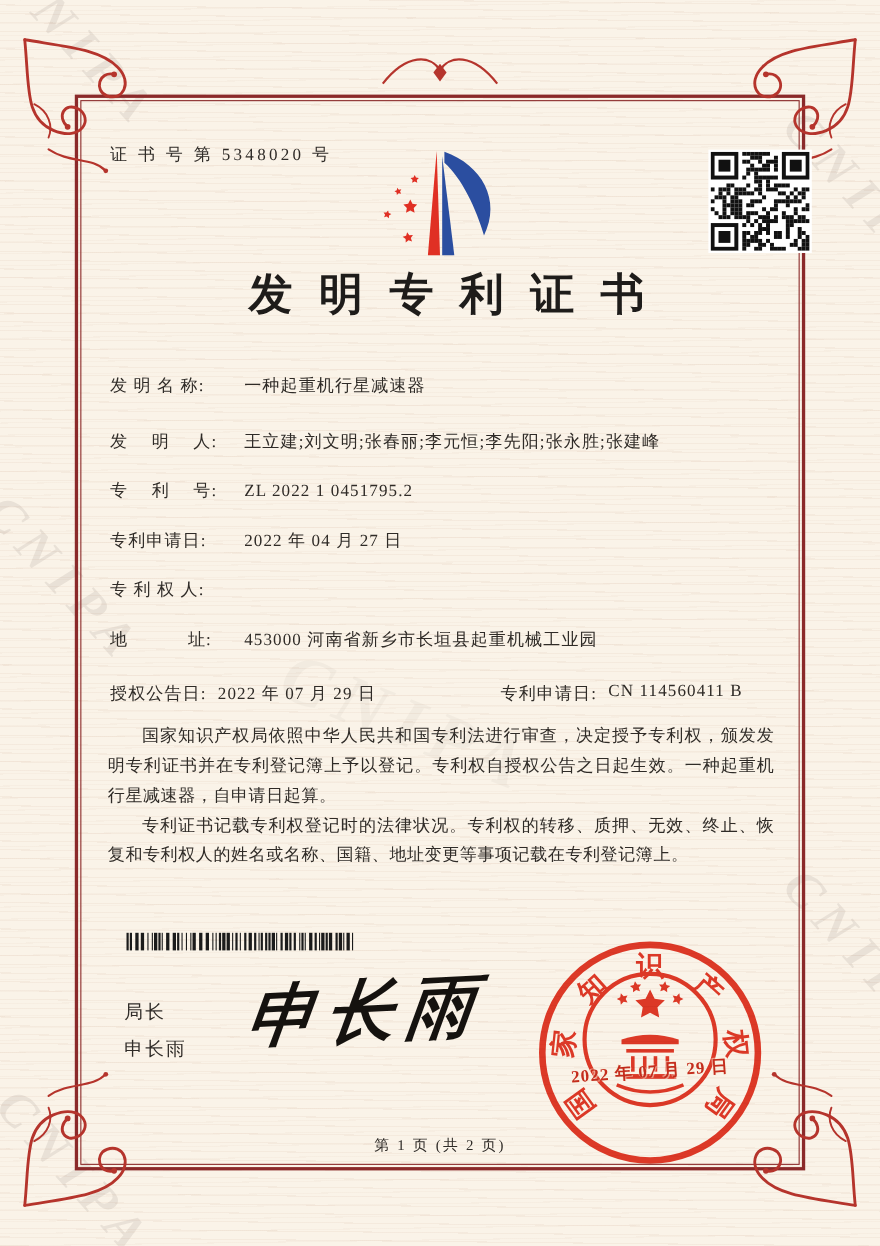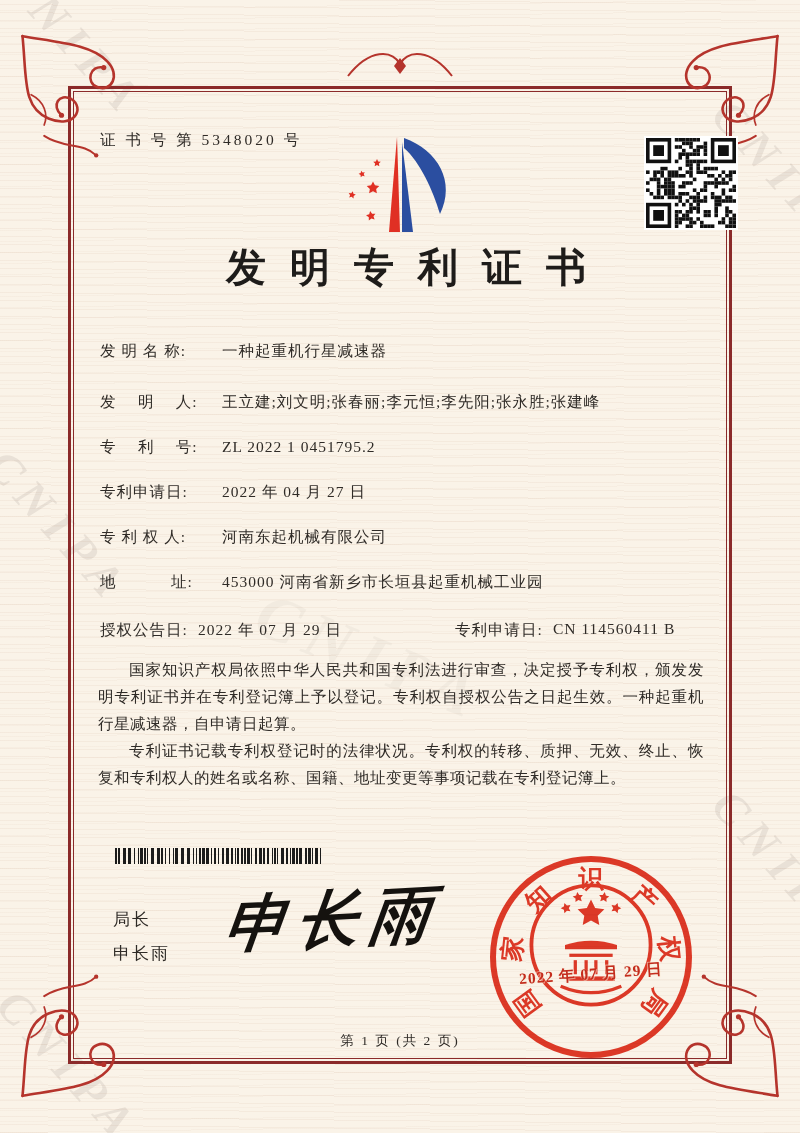--- a/index.html
+++ b/index.html
@@ -360,21 +360,20 @@
   <div class="abs row" style="top:436px">
     <span class="lab">专　 利　 号:</span>
     <span class="val">ZL 2022 1 0451795.2</span>
   </div>
   <div class="abs row" style="top:481px">
     <span class="lab">专利申请日:</span>
     <span class="val">2022 年 04 月 27 日</span>
   </div>
   <div class="abs row" style="top:526px">
     <span class="lab">专 利 权 人:</span>
-    <span class="val">河南东起机械有限公司</span>
   </div>
   <div class="abs row" style="top:571px">
     <span class="lab">地　　　 址:</span>
     <span class="val">453000 河南省新乡市长垣县起重机械工业园</span>
   </div>
 
   <div class="abs grant">
     <span class="lab">授权公告日:</span>
     <span class="v1">2022 年 07 月 29 日</span>
     <span class="gap"></span>

